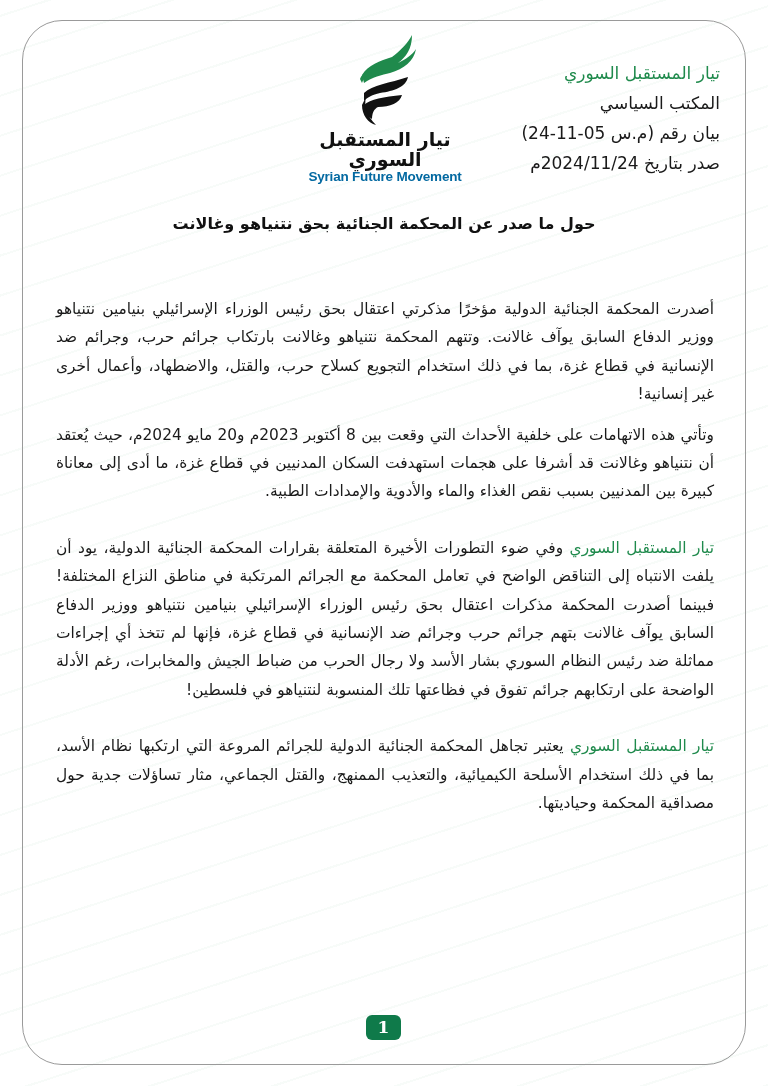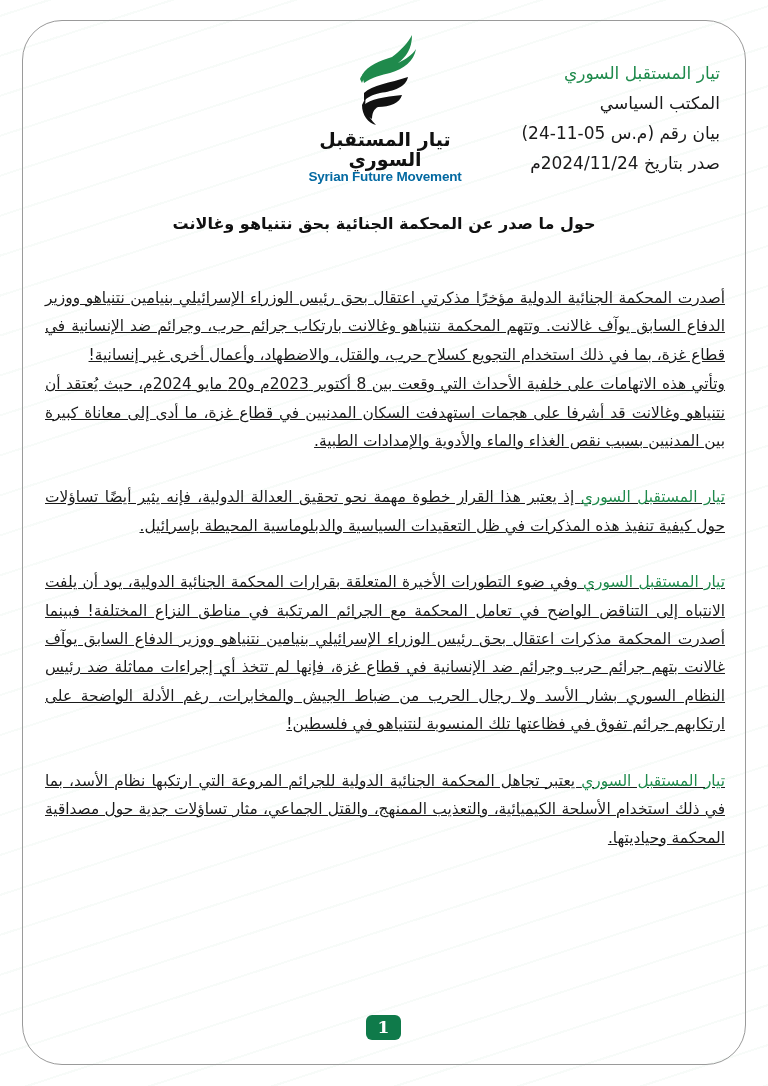--- a/index.html
+++ b/index.html
@@ -41,21 +41,21 @@
   .title {
     position:absolute; left:0; right:0; top:214px; text-align:center; direction:rtl;
     font-size:16px; font-weight:bold; color:#111;
   }
   .body {
     position:absolute; left:44px; right:42px; top:283px;
     direction:rtl; text-align:justify; text-align-last:right;
     font-size:15.4px; line-height:28.4px; color:#1a1a1a;
     font-family:"DejaVu Sans", sans-serif;
   }
-  .body p { margin:1px;text-decoration:underline; }
+  .body p { margin:12px; }
   .body p.gap { margin-top:28px; }
   .body .hl { color:#1f8a4c; }
   .page-badge {
     position:absolute; left:366px; top:1015px; width:35px; height:25px;
     background:#0f7a4a; color:#fff; border-radius:6px;
     font-family:"DejaVu Serif", serif; font-weight:bold; font-size:17px;
     text-align:center; line-height:25px;
   }
 </style>
 </head>
@@ -88,23 +88,20 @@
 <div class="title">حول ما صدر عن المحكمة الجنائية بحق نتنياهو وغالانت</div>
 
 <div class="body">
   <p>
     <span>أصدرت المحكمة الجنائية الدولية مؤخرًا مذكرتي اعتقال بحق رئيس الوزراء الإسرائيلي بنيامين نتنياهو ووزير الدفاع السابق يوآف غالانت. وتتهم المحكمة نتنياهو وغالانت بارتكاب جرائم حرب، وجرائم ضد الإنسانية في قطاع غزة، بما في ذلك استخدام التجويع كسلاح حرب، والقتل، والاضطهاد، وأعمال أخرى غير إنسانية!</span>
   </p>
   <p>
     <span>وتأتي هذه الاتهامات على خلفية الأحداث التي وقعت بين 8 أكتوبر 2023م و20 مايو 2024م، حيث يُعتقد أن نتنياهو وغالانت قد أشرفا على هجمات استهدفت السكان المدنيين في قطاع غزة، ما أدى إلى معاناة كبيرة بين المدنيين بسبب نقص الغذاء والماء والأدوية والإمدادات الطبية.</span>
   </p>
   <p class="gap">
-    <span class="hl">تيار المستقبل السوري</span><span> إذ يعتبر هذا القرار خطوة مهمة نحو تحقيق العدالة الدولية، فإنه يثير أيضًا تساؤلات حول كيفية تنفيذ هذه المذكرات في ظل التعقيدات السياسية والدبلوماسية المحيطة بإسرائيل.</span>
-  </p>
-  <p class="gap">
     <span class="hl">تيار المستقبل السوري</span><span> وفي ضوء التطورات الأخيرة المتعلقة بقرارات المحكمة الجنائية الدولية، يود أن يلفت الانتباه إلى التناقض الواضح في تعامل المحكمة مع الجرائم المرتكبة في مناطق النزاع المختلفة! فبينما أصدرت المحكمة مذكرات اعتقال بحق رئيس الوزراء الإسرائيلي بنيامين نتنياهو ووزير الدفاع السابق يوآف غالانت بتهم جرائم حرب وجرائم ضد الإنسانية في قطاع غزة، فإنها لم تتخذ أي إجراءات مماثلة ضد رئيس النظام السوري بشار الأسد ولا رجال الحرب من ضباط الجيش والمخابرات، رغم الأدلة الواضحة على ارتكابهم جرائم تفوق في فظاعتها تلك المنسوبة لنتنياهو في فلسطين!</span>
   </p>
   <p class="gap">
     <span class="hl">تيار المستقبل السوري</span><span> يعتبر تجاهل المحكمة الجنائية الدولية للجرائم المروعة التي ارتكبها نظام الأسد، بما في ذلك استخدام الأسلحة الكيميائية، والتعذيب الممنهج، والقتل الجماعي، مثار تساؤلات جدية حول مصداقية المحكمة وحياديتها.</span>
   </p>
 </div>
 
 <div class="page-badge">1</div>
 
 </body></html>

